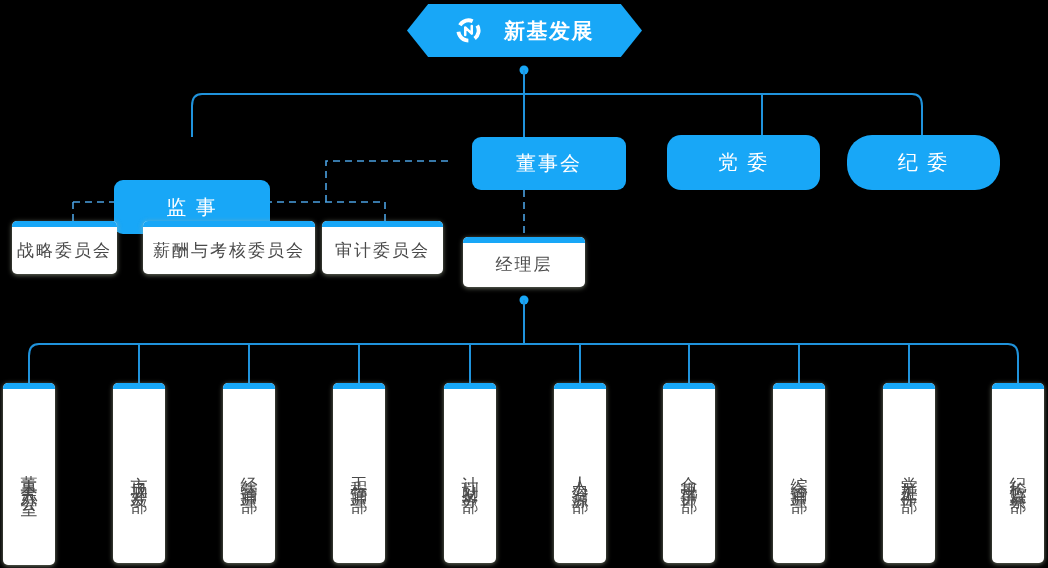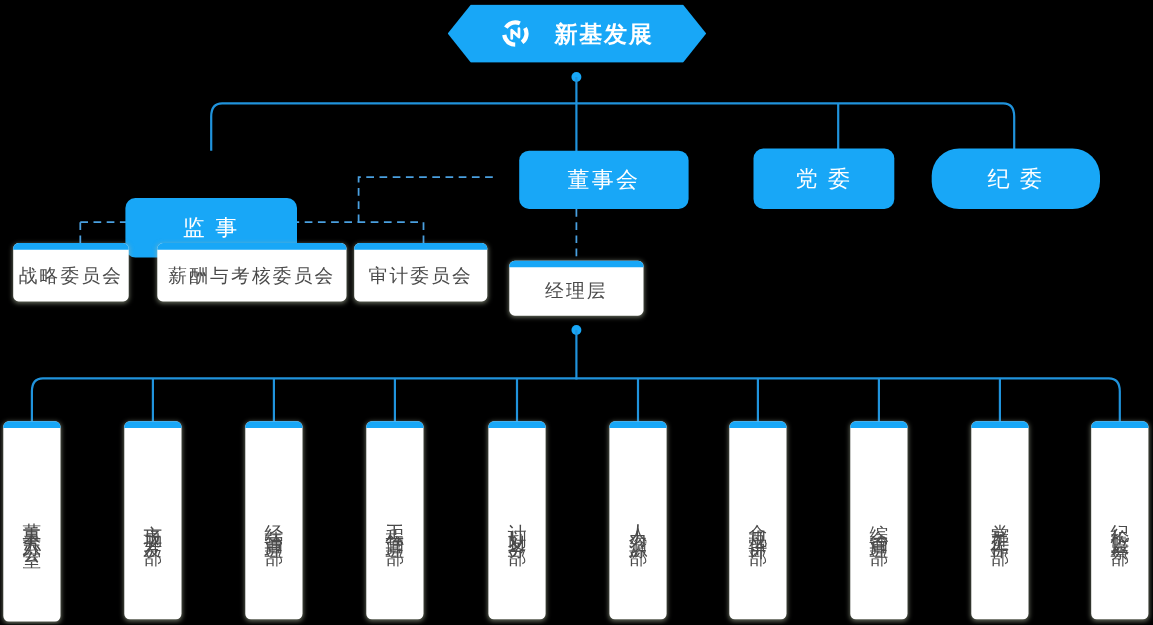--- a/index.html
+++ b/index.html
@@ -18,21 +18,21 @@
     clip-path:polygon(0% 50%,9% 0%,91% 0%,100% 50%,91% 100%,9% 100%);}
   .banner-title{color:#ffffff;font-size:21px;font-weight:bold;letter-spacing:1.5px;}
   .logo{display:flex;align-items:center;}
 
   
   .blue-node{position:absolute;z-index:2;background:#18a7f7;border-radius:9px;
     display:flex;align-items:center;justify-content:center;color:#ffffff;
     font-size:20px;letter-spacing:2px;}
   #node-supervisors{left:114px;top:136px;width:156px;height:54px;margin-top:44px;}
   #node-board{left:448px;top:137px;width:154px;height:53px;margin-left:24px;}
-  #node-party{left:685px;top:135px;width:128px;height:55px;}
+  #node-party{left:667px;top:135px;width:153px;height:55px;border-radius:14px;}
   #node-discipline{left:847px;top:135px;width:153px;height:55px;border-radius:25px;}
 
   
   .white-node{position:absolute;z-index:2;background:#ffffff;border-radius:5px;
     display:flex;align-items:center;justify-content:center;
     box-shadow:0 1px 5px rgba(175,185,160,0.65);}
   .white-node .topbar{position:absolute;left:0;top:0;right:0;height:6px;
     background:#18a7f7;border-radius:5px 5px 0 0;}
   .white-node .wn-label{color:#4a4a4a;font-size:17px;letter-spacing:2px;padding-top:5px;}
   #node-strategy{left:12px;top:221px;width:105px;height:53px;}

